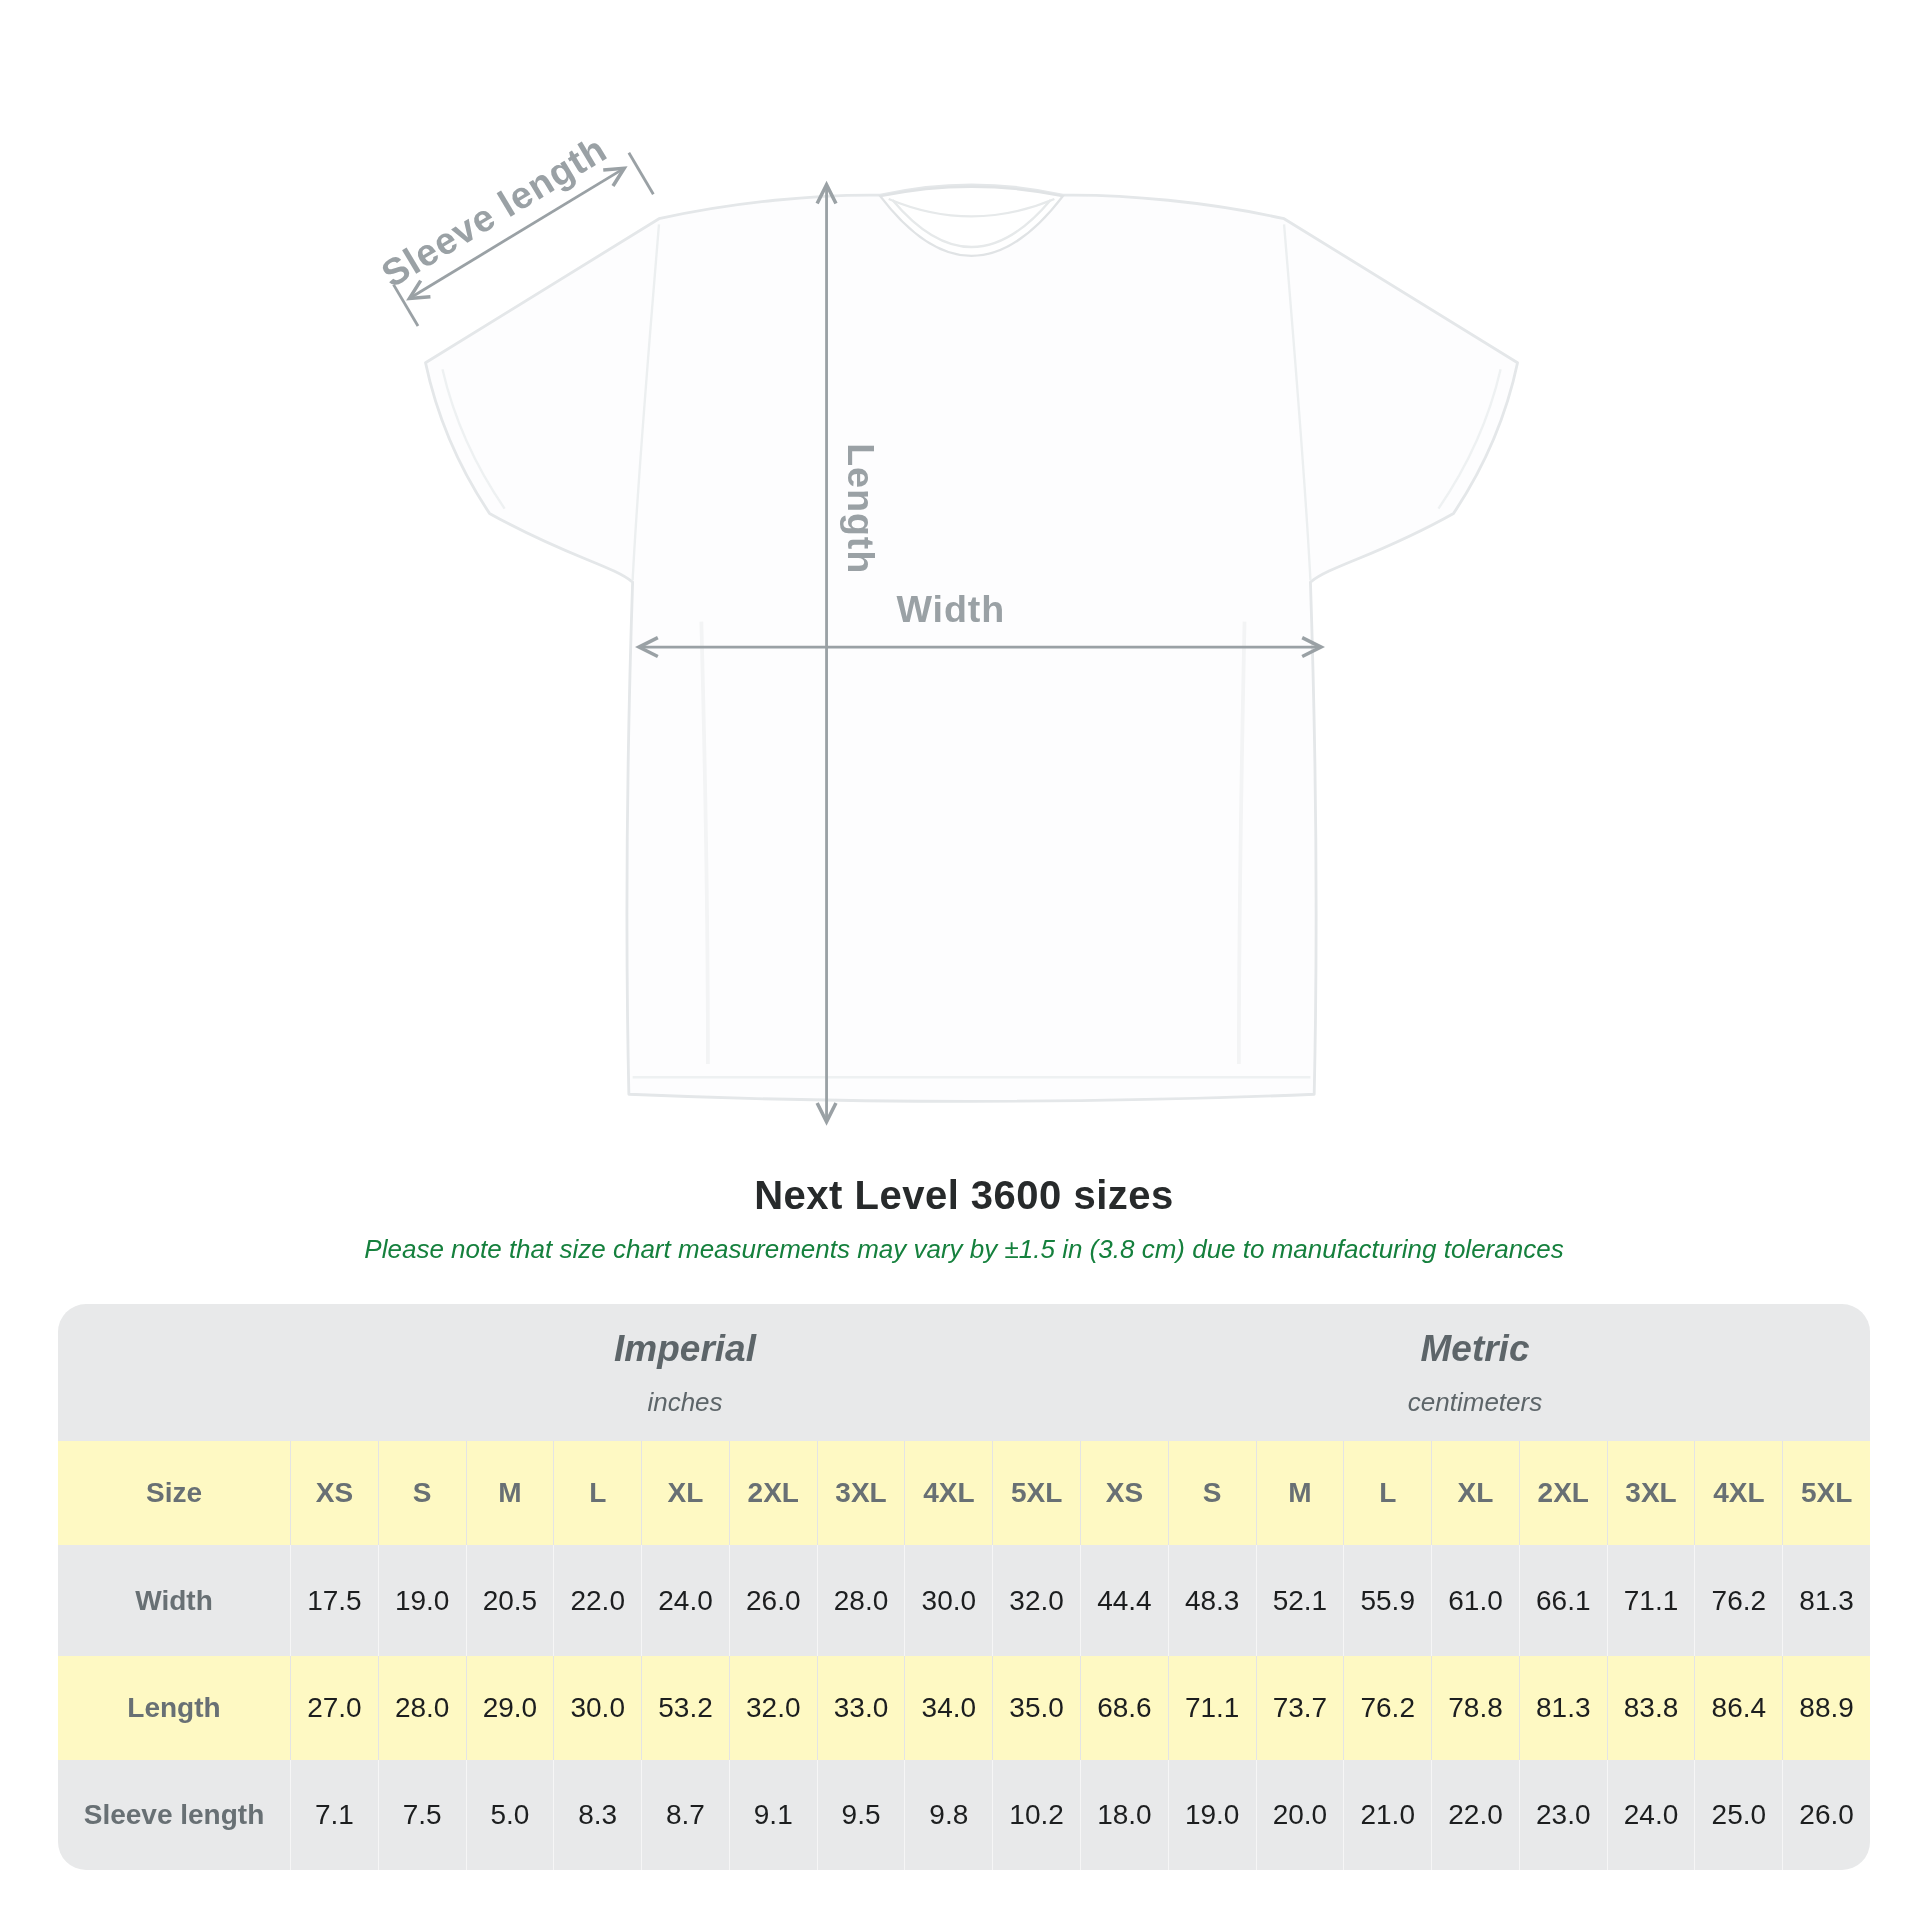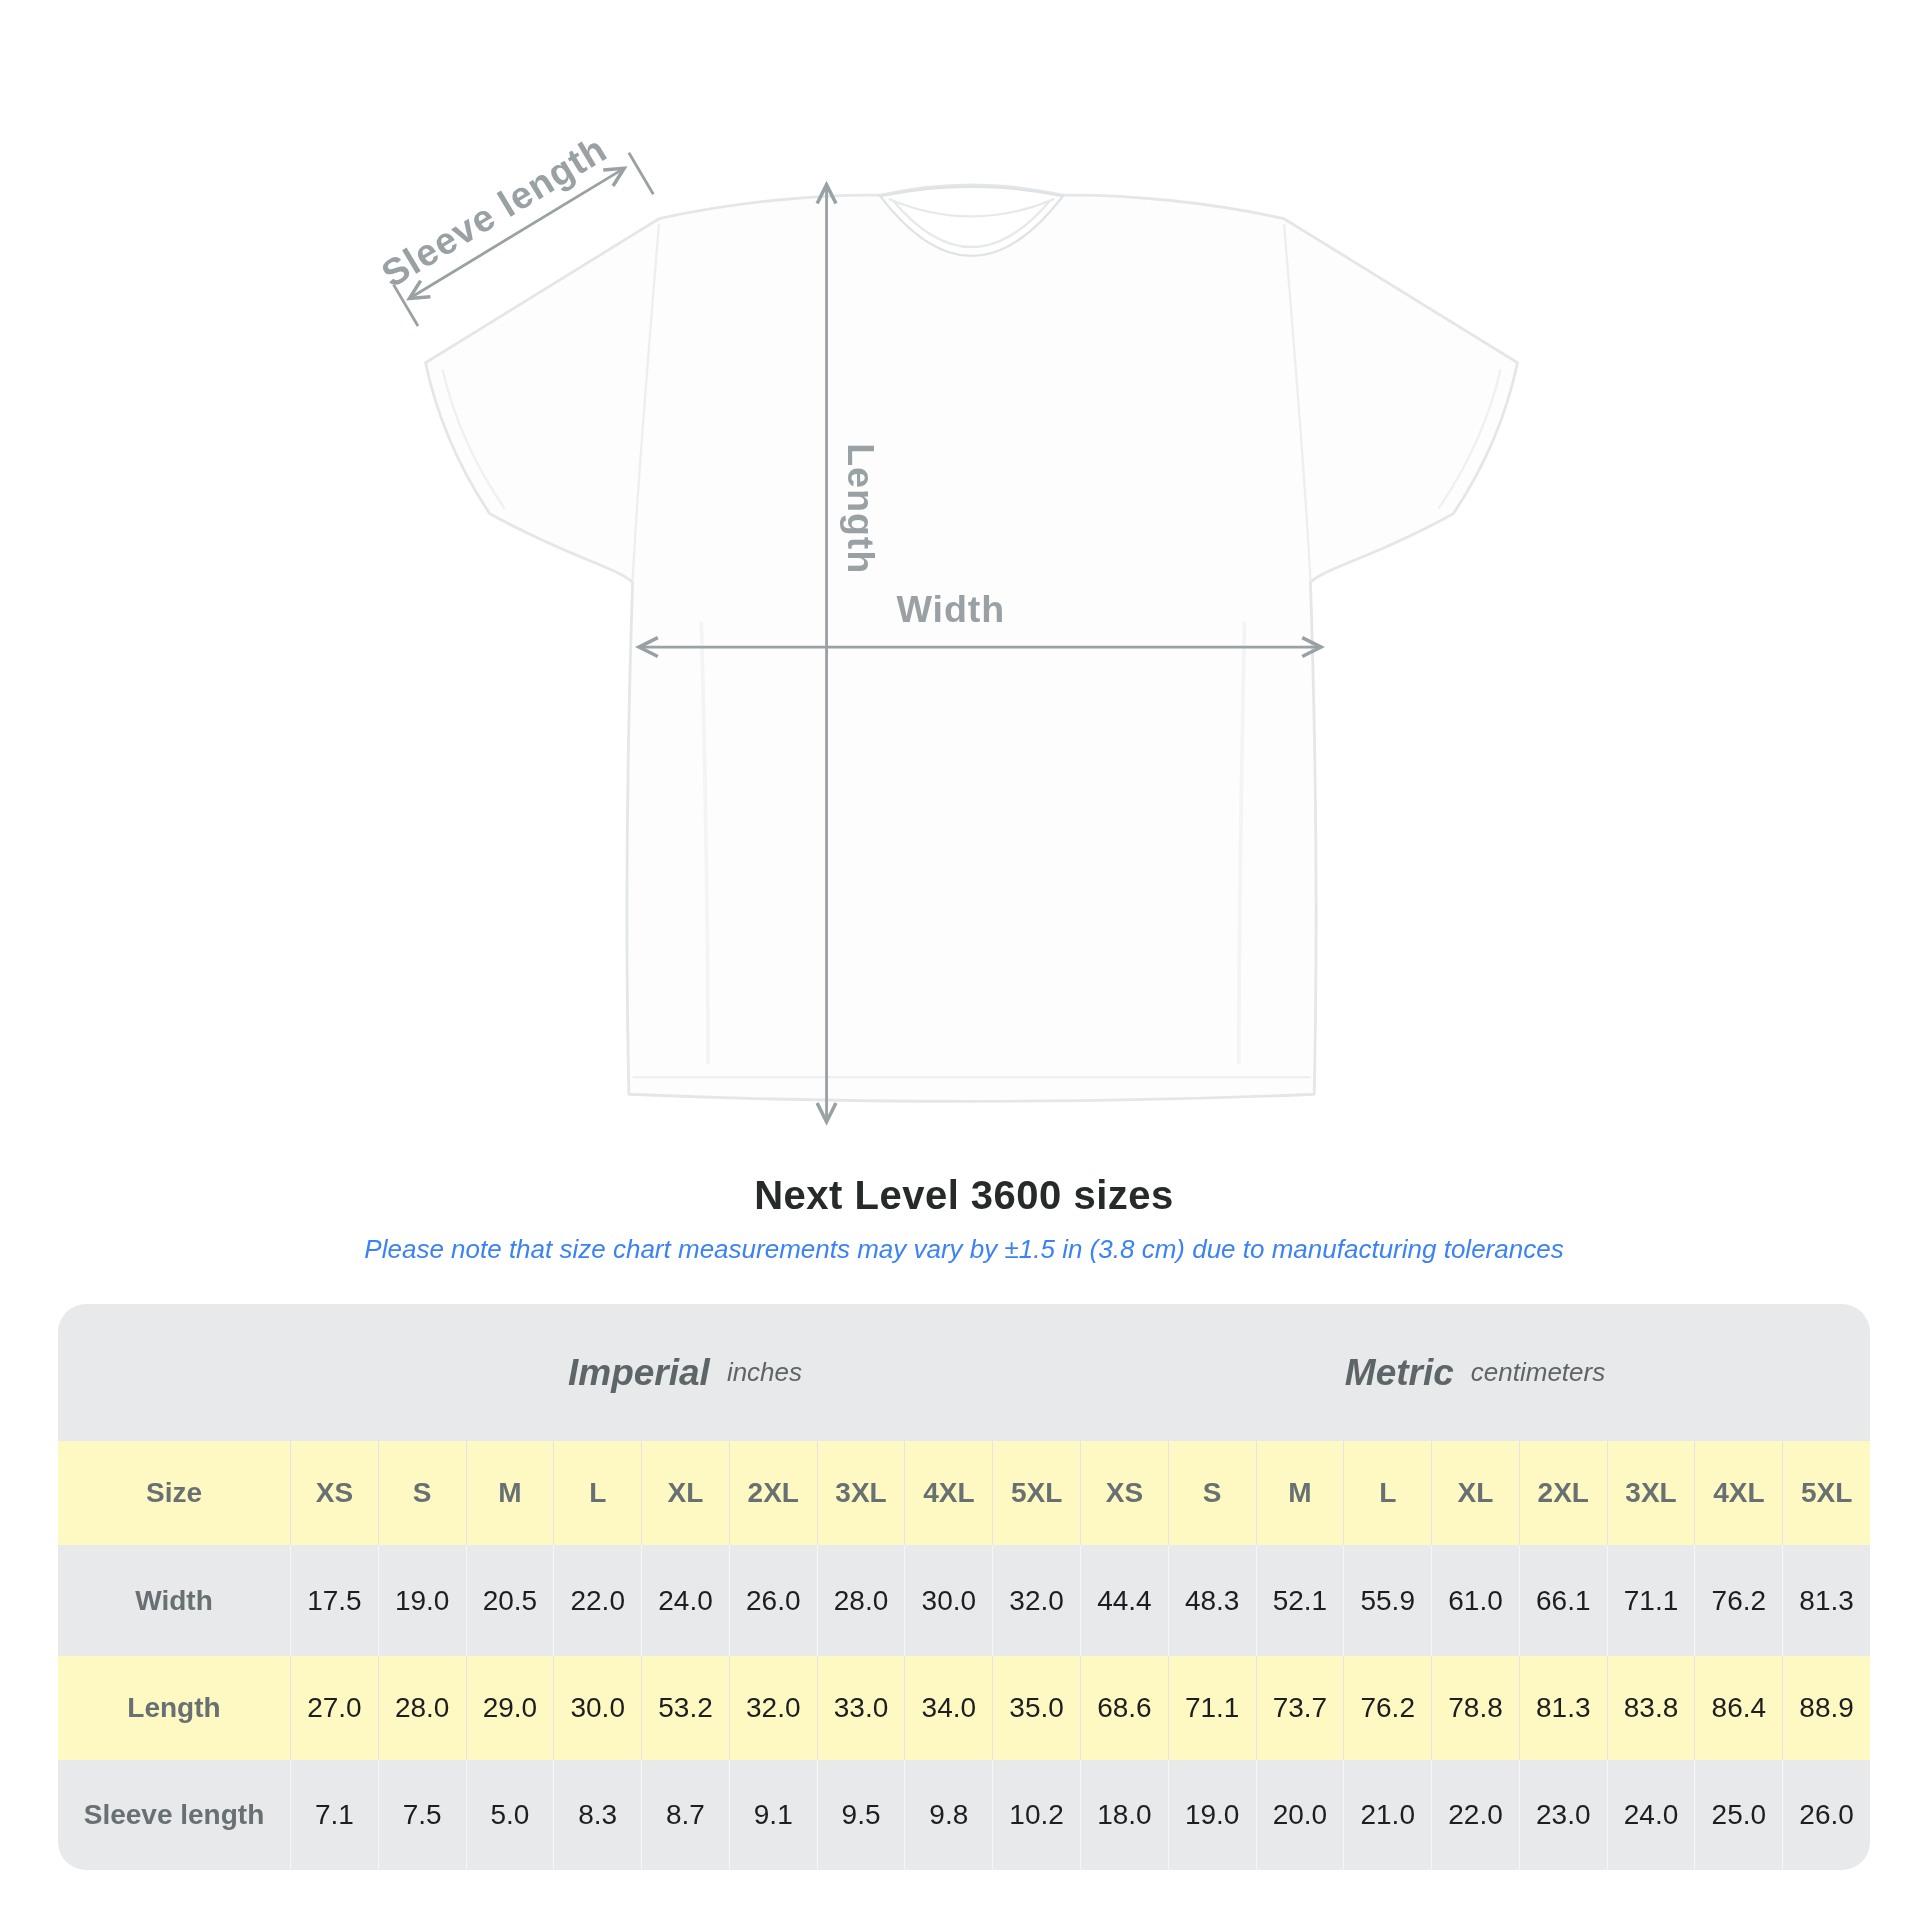--- a/index.html
+++ b/index.html
@@ -15,34 +15,34 @@
   body{
     width:1928px;height:1928px;position:relative;
     font-family:"Liberation Sans","DejaVu Sans",sans-serif;
     overflow:hidden;
   }
   .shirt-svg{position:absolute;left:0;top:0;width:1928px;height:1168px;}
   .ann-label{fill:var(--ann);font-weight:bold;font-size:40px;letter-spacing:1px;}
 
   .heading{position:absolute;left:0;top:1173px;width:1928px;text-align:center;}
   .title{font-size:40px;font-weight:bold;color:#272a2b;letter-spacing:0.5px;}
-  .subtitle{margin-top:16px;font-size:26px;font-style:italic;color:#3b82f6;}
+  .subtitle{margin-top:16px;font-size:26px;font-style:italic;color:#15803d;}
 
   .size-table{
     position:absolute;left:58px;top:1304px;width:1812px;height:566px;
     border-radius:28px;overflow:hidden;background:#ffffff;
   }
   .grid{
     width:100%;height:100%;display:grid;
     grid-template-columns:232px repeat(18,1fr);
     grid-template-rows:137px 104px 111px 104px 110px;
   }
   .cell{display:flex;align-items:center;justify-content:center;}
   .band{background:var(--band);}
-  .sec{flex-direction:row;gap:17px;}
+  .sec{flex-direction:column;gap:17px;}
   .sec-name{font-size:37px;font-weight:bold;font-style:italic;color:#5d6569;}
   .sec-unit{font-size:26px;font-style:italic;color:#5d6569;}
   .c-gray{background:var(--band);}
   .c-white{background:#fef9c3;}
   .lab{font-size:28px;font-weight:bold;color:var(--label);}
   .val{font-size:28px;color:var(--value);}
   .sep-w{border-left:1.9px solid var(--sep-white);}
   .sep-g{border-left:1.9px solid var(--sep-gray);}
 </style>
 </head>

